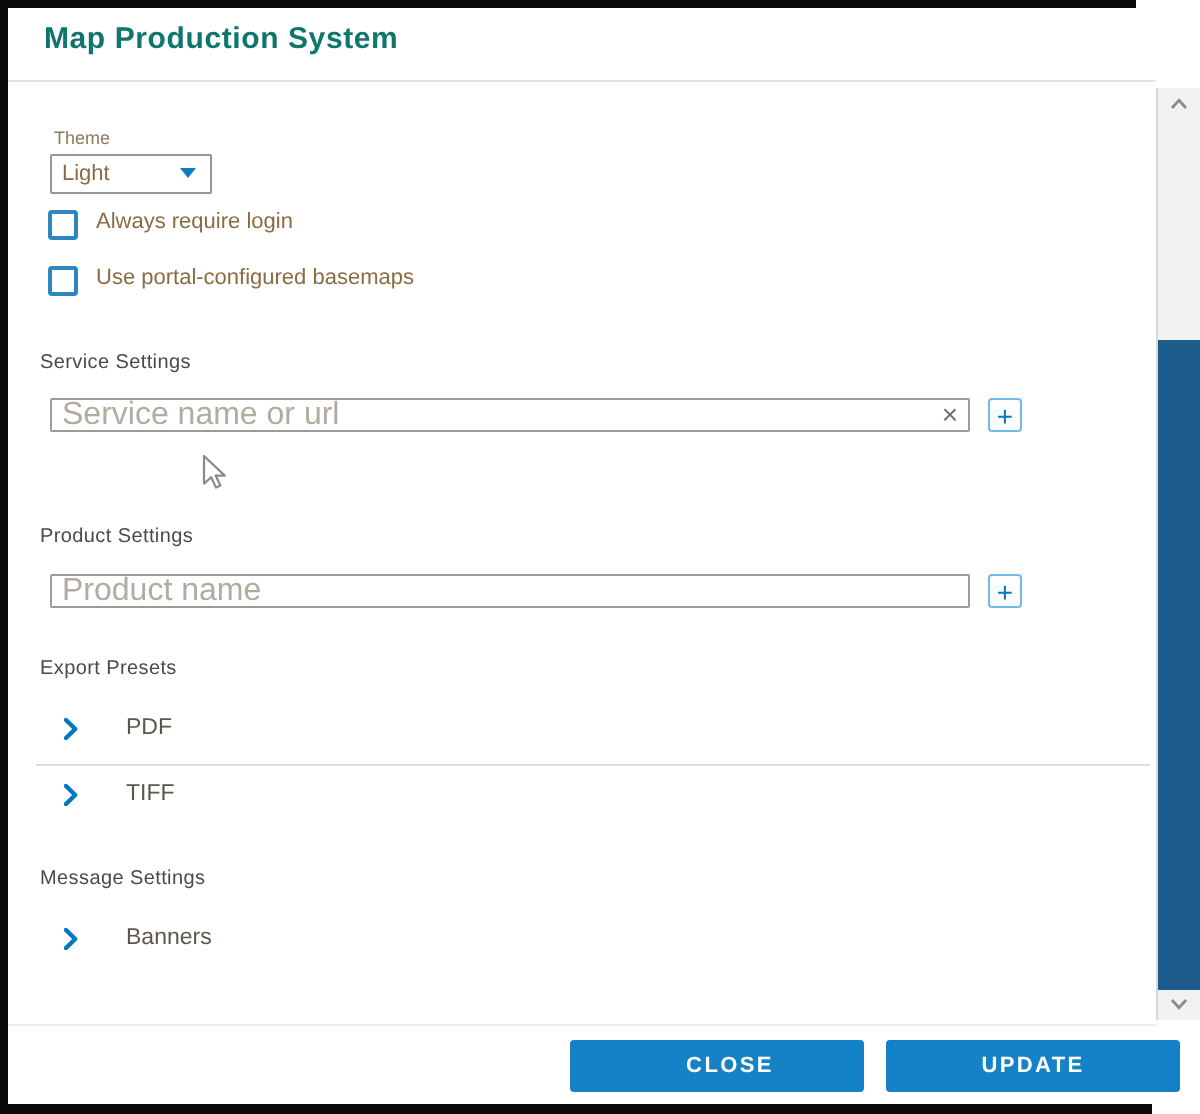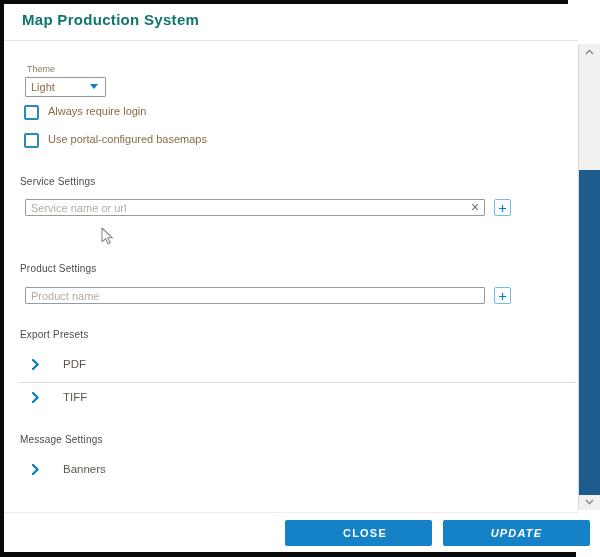--- a/index.html
+++ b/index.html
@@ -54,21 +54,21 @@
   }
   .h-service { top:176px; }
   .h-product { top:263px; }
   .h-export  { top:329px; }
   .h-message { top:434px; }
 
   .text-input {
     position:absolute; left:25px; width:460px; height:17px;
     border:1px solid #9b9b9b; border-radius:1px; background:#fff;
     font-family:"Liberation Sans", sans-serif;
-    font-size:11px; color:#555; padding:0 20px 0 5px; outline:none;
+    font-size:16px; color:#555; padding:0 20px 0 5px; outline:none;
   }
   .text-input::placeholder { color:#b3ab9f; opacity:1; }
   .in-service { top:199px; }
   .in-product { top:287px; }
 
   .clear-icon {
     position:absolute; left:468px; top:199px; width:14px; height:17px;
     font-size:14px; line-height:16px; color:#6f6f6f; text-align:center; cursor:pointer;
   }
 
@@ -90,21 +90,21 @@
   .row-divider { position:absolute; left:18px; top:382px; width:557px; height:1px; background:#dcdcdc; }
 
   .footer-divider { position:absolute; left:4px; top:512px; width:574px; height:1px; background:#ececec; }
   .action-btn {
     position:absolute; top:520px; width:147px; height:26px;
     background:#1581c6; border:none; border-radius:2px;
     color:#ffffff; font-size:11px; font-weight:bold; letter-spacing:1.2px;
     font-family:"Liberation Sans", sans-serif; cursor:pointer;
   }
   .btn-close  { left:285px;padding-left:13px; }
-  .btn-update { left:443px;font-style:italic; }
+  .btn-update { left:443px; }
 
   
   .scrollbar {
     position:absolute; left:578px; top:44px; width:22px; height:466px;
     background:#f1f1f0; border-left:1px solid #d8d8d8;
   }
   .scroll-thumb {
     position:absolute; left:0; right:0; top:126px; height:325px;
     background:#1e5c8e; cursor:grab;
   }

